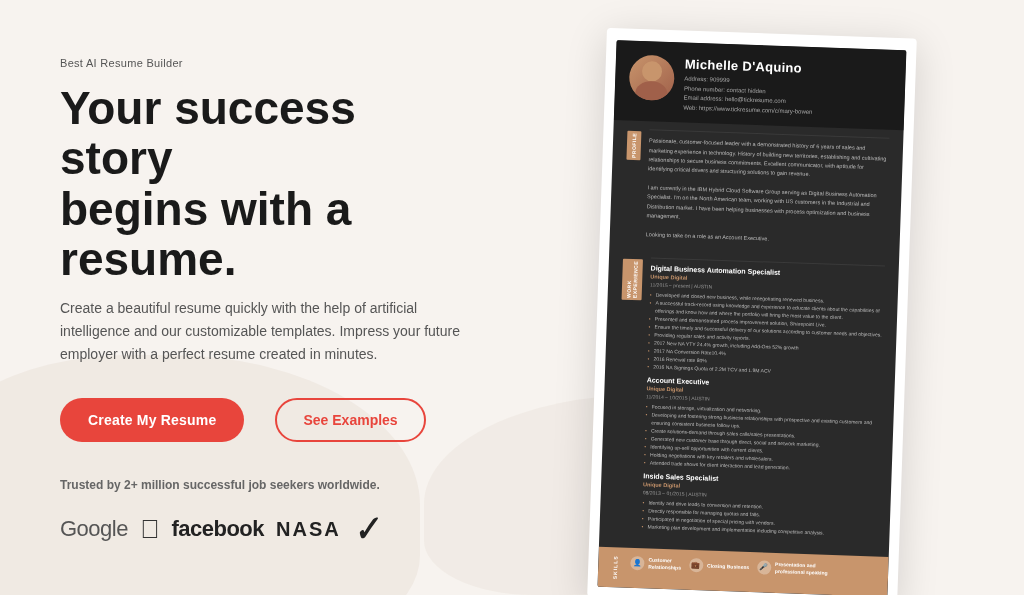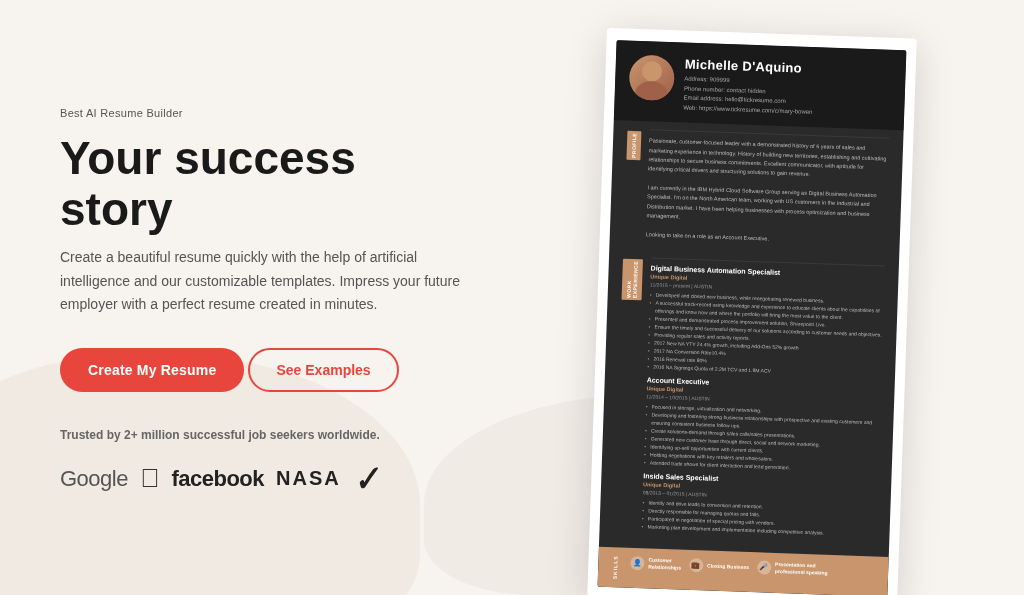--- a/index.html
+++ b/index.html
@@ -73,21 +73,21 @@
       font-size: 14px;
       color: #555;
       line-height: 1.65;
       margin-bottom: 32px;
       font-family: Arial, sans-serif;
       max-width: 420px;
     }
 
     .buttons-row {
       display: flex;
-      gap: 4px;
+      gap: 31px;
       align-items: center;
       margin-bottom: 36px;
     }
 
     .btn-primary {
       background: #e8453c;
       color: #fff;
       border: none;
       border-radius: 30px;
       padding: 14px 28px;
@@ -365,20 +365,21 @@
 
 <div class="bg-decoration"></div>
 <div class="bg-decoration-2"></div>
 
 <div class="main-container">
 
   <div class="left-panel">
     <p class="tagline">Best AI Resume Builder</p>
     <h1 class="headline">
       <span>Your success story</span><br>
+      <span>begins with a resume.</span>
     </h1>
     <p class="description">Create a beautiful resume quickly with the help of artificial intelligence and our customizable templates. Impress your future employer with a perfect resume created in minutes.</p>
     <div class="buttons-row">
       <button class="btn-primary">Create My Resume</button>
       <button class="btn-secondary">See Examples</button>
     </div>
     <p class="trusted-text">Trusted by 2+ million successful job seekers worldwide.</p>
     <div class="brands-row">
       <span class="brand-google">Google</span>
       <span class="brand-apple"></span>

